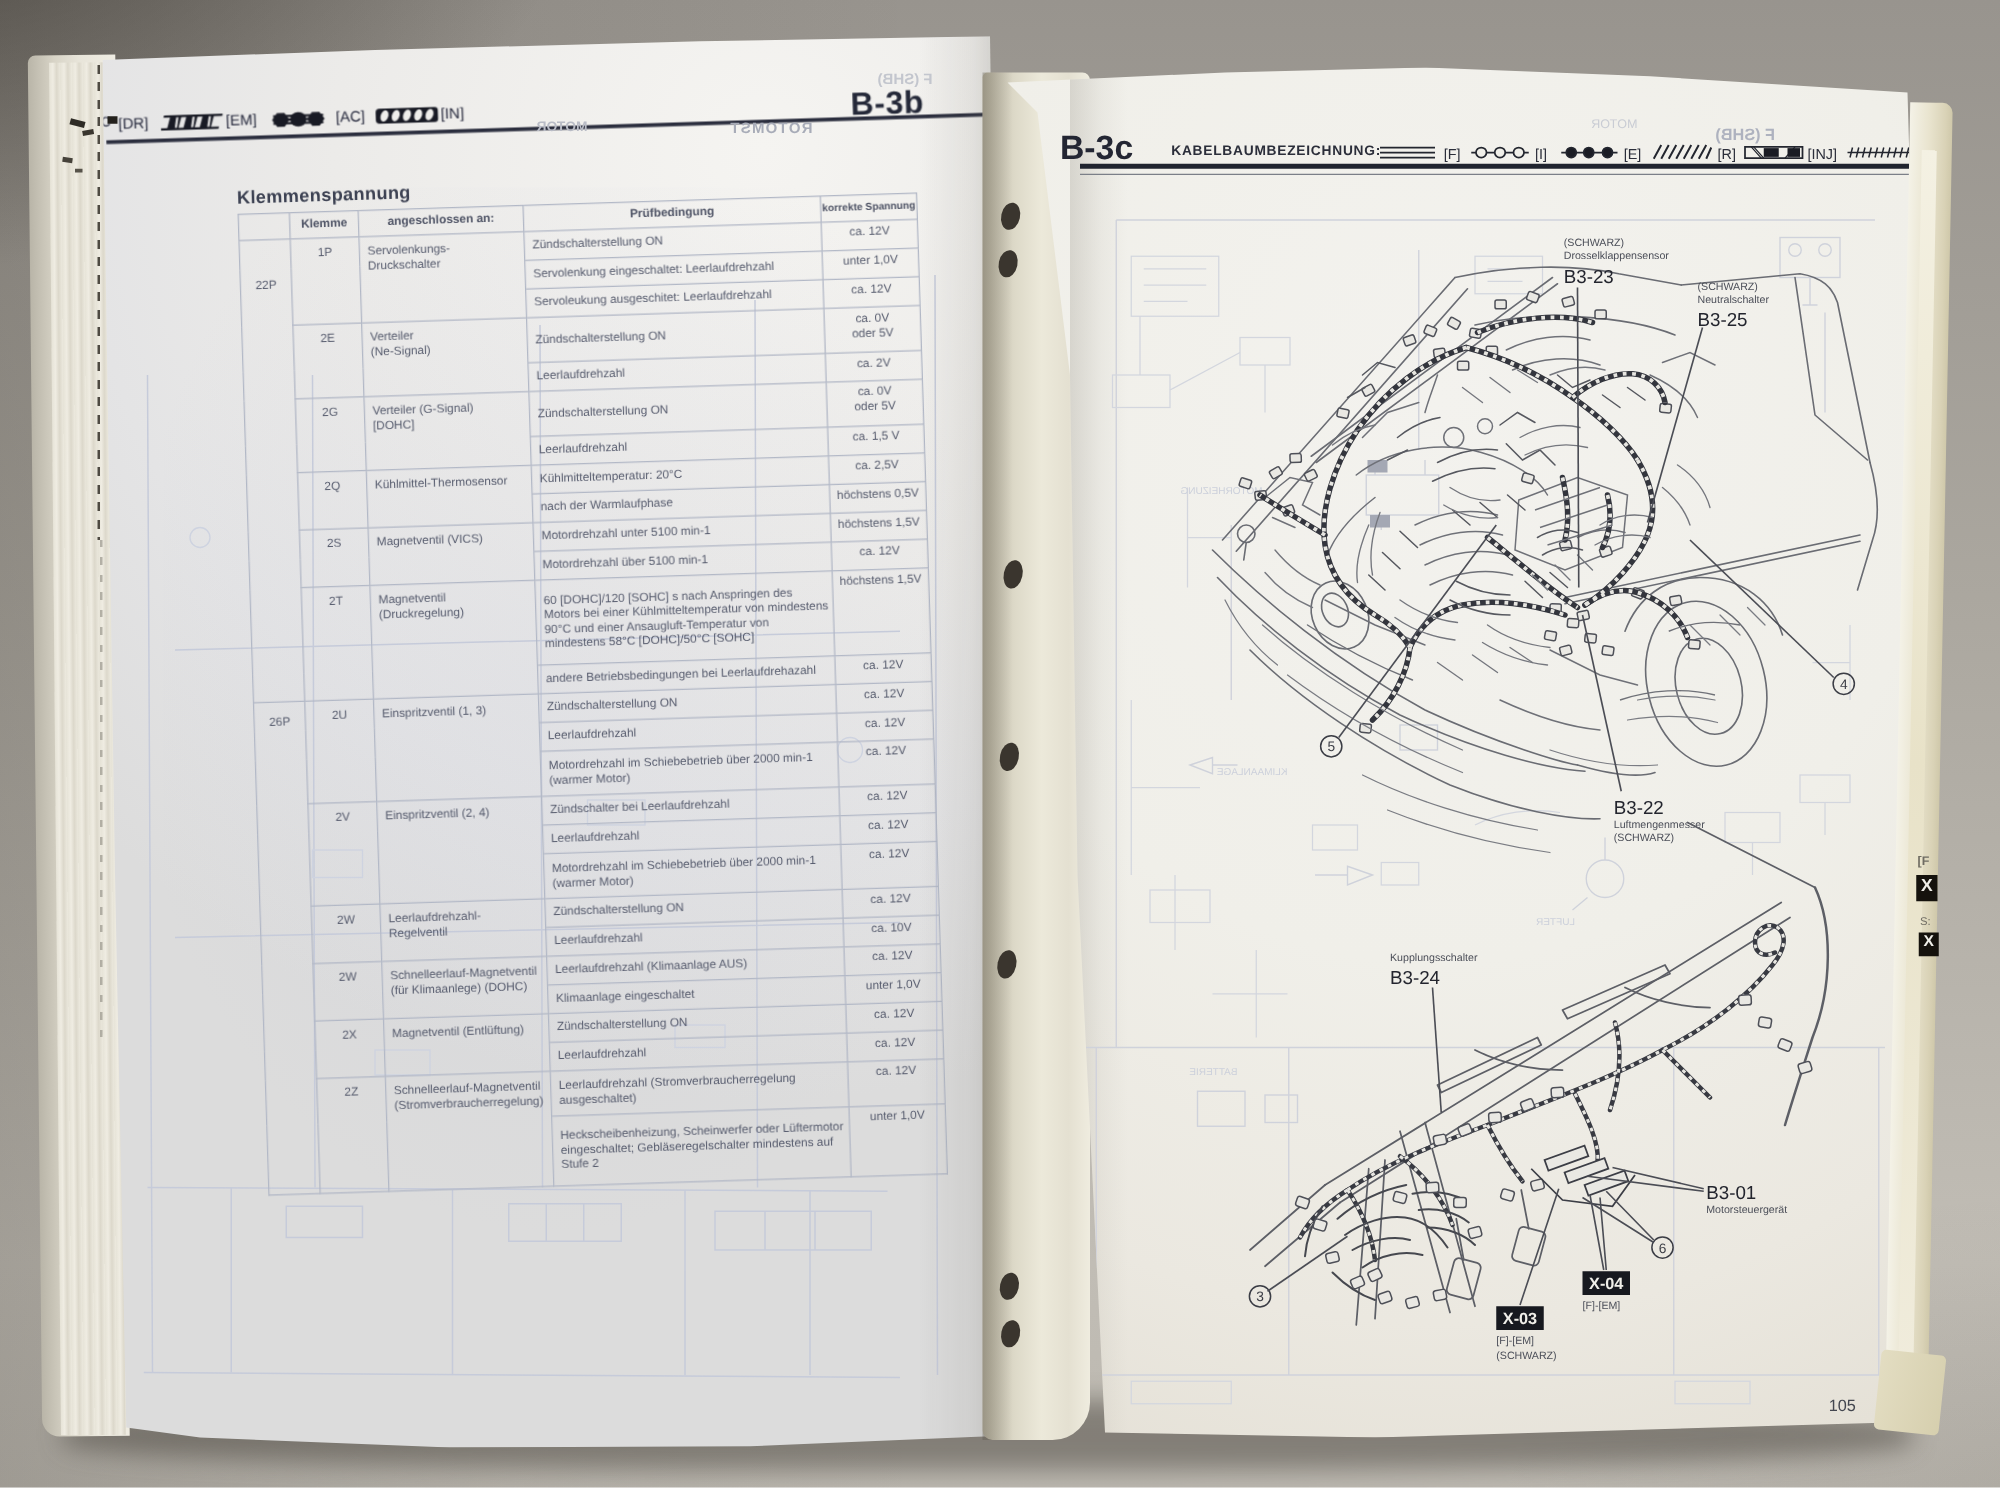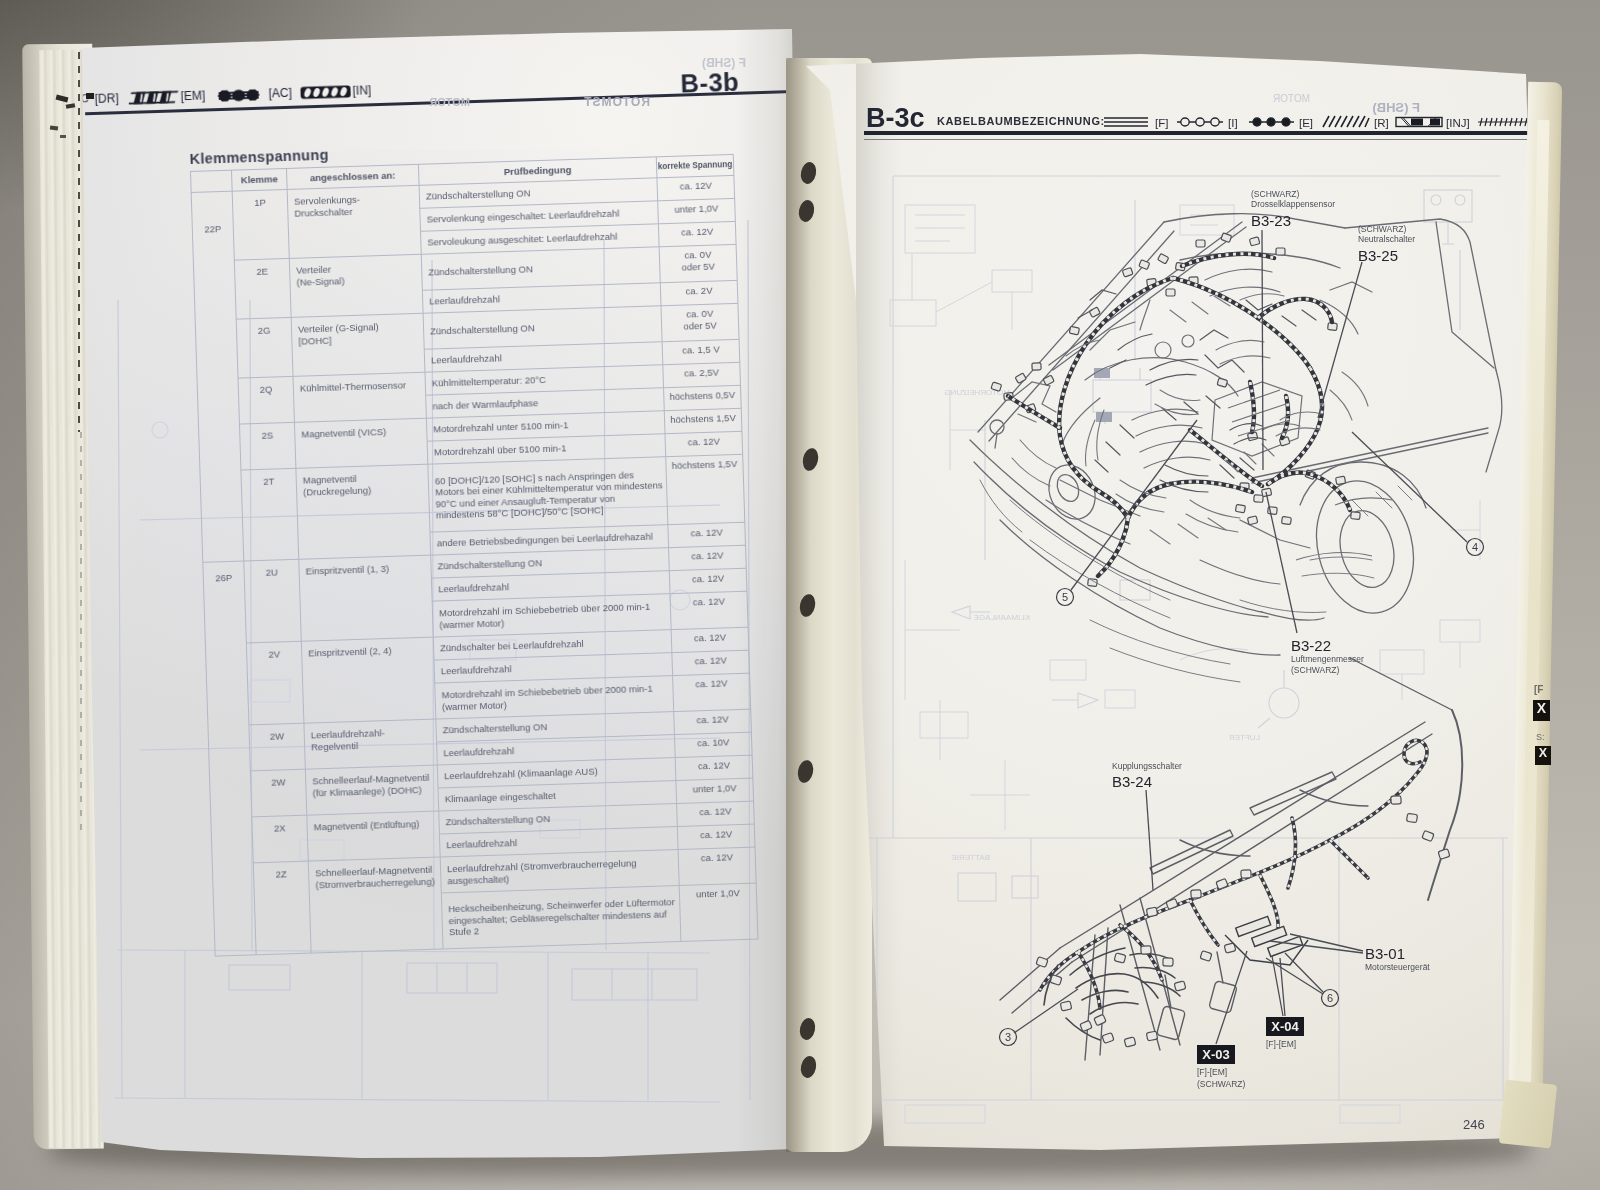--- a/index.html
+++ b/index.html
@@ -289,21 +289,21 @@
 <div class="abs" style="left:798px;top:760px;width:15px;height:23px;background:#3a352e;border-radius:50%;transform:rotate(12deg);"></div>
 <div class="abs" style="left:800px;top:1018px;width:15px;height:22px;background:#3a352e;border-radius:50%;transform:rotate(12deg);"></div>
 <div class="abs" style="left:801px;top:1056px;width:15px;height:22px;background:#3a352e;border-radius:50%;transform:rotate(12deg);"></div>
 
 <div class="abs" id="pageR" style="left:0;top:0;width:1600px;height:1190px;
   clip-path:polygon(806px 66px, 980px 58px, 1140px 54px, 1320px 61px, 1526px 74px, 1536px 420px, 1512px 1138px, 1100px 1150px, 884px 1146px, 862px 700px, 856px 300px, 830px 90px);
   background:radial-gradient(ellipse 820px 900px at 1150px 320px, #f3f2ee 0%, #f0efe9 50%, #ebe8e0 82%, #e5e1d7 100%);">
 
   <div class="abs" style="left:856px;top:54px;width:46px;height:1096px;background:linear-gradient(to right, rgba(110,104,90,0.20), rgba(110,104,90,0.06) 55%, rgba(110,104,90,0) 100%);"></div>
 
-    <div class="abs" style="left:866px;top:103px;font-size:27px;font-weight:bold;color:#232633;white-space:nowrap;">B-3c</div>
+    <div class="abs" style="left:848px;top:103px;font-size:27px;font-weight:bold;color:#232633;white-space:nowrap;">B-3c</div>
 
     <div class="abs" style="left:937px;top:115px;font-size:11px;font-weight:bold;color:#2b2e3a;letter-spacing:0.6px;white-space:nowrap;">KABELBAUMBEZEICHNUNG:</div>
 
     <svg class="abs" style="left:1098px;top:110px;" width="436" height="26" viewBox="0 0 436 26">
       <g stroke="#23262f" fill="none">
         <line x1="6" y1="8" x2="50" y2="8" stroke-width="1.4"></line>
         <line x1="6" y1="12" x2="50" y2="12" stroke-width="1.4"></line>
         <line x1="6" y1="16" x2="50" y2="16" stroke-width="1.4"></line>
       </g>
       <text x="57" y="17" font-size="11.5" fill="#2b2e3a">[F]</text>
@@ -682,21 +682,21 @@
 <rect x="1197" y="1045" width="38" height="19" fill="#17191f"></rect>
       <text x="1216" y="1059" font-size="13" font-weight="bold" fill="#f0efe9" text-anchor="middle">X-03</text>
 <text x="1197" y="1075" font-size="8.5" fill="#4b4e58">[F]-[EM]</text>
       <text x="1197" y="1087" font-size="8.5" fill="#4b4e58">(SCHWARZ)</text>
 
 <rect x="1266" y="1017" width="38" height="19" fill="#17191f"></rect>
       <text x="1285" y="1031" font-size="13" font-weight="bold" fill="#f0efe9" text-anchor="middle">X-04</text>
 <text x="1266" y="1047" font-size="8.5" fill="#4b4e58">[F]-[EM]</text>
 </svg>
 
-  <div class="abs" style="left:1463px;top:1117px;font-size:13px;color:#43464f;">246</div>
+  <div class="abs" style="left:1463px;top:1117px;font-size:13px;color:#43464f;">105</div>
 </div>
 
 <div class="abs" style="left:1518px;top:82px;width:34px;height:1062px;background:linear-gradient(to right,#f4f2e7,#e9e4cf 45%,#d9d2b6 85%,#cfc8aa 100%);transform:rotate(1.1deg);border-radius:0 8px 8px 0;"></div>
 <div class="abs" style="left:1528px;top:120px;width:12px;height:980px;background:linear-gradient(to bottom,#f4f1e3,#e8e2c8 50%,#f0ecdc);transform:rotate(1.1deg);"></div>
 
 <div class="abs" style="left:1534px;top:684px;width:17px;height:14px;color:#6e6b62;font-size:10px;font-weight:bold;">[F</div>
 <div class="abs" style="left:1533px;top:700px;width:17px;height:21px;background:#15120d;color:#efeee8;font-size:14px;font-weight:bold;text-align:center;">X</div>
 <div class="abs" style="left:1536px;top:732px;width:16px;height:12px;color:#6e6b62;font-size:9px;">S:</div>
 <div class="abs" style="left:1535px;top:746px;width:16px;height:19px;background:#15120d;color:#efeee8;font-size:12.5px;font-weight:bold;text-align:center;">X</div>
 

